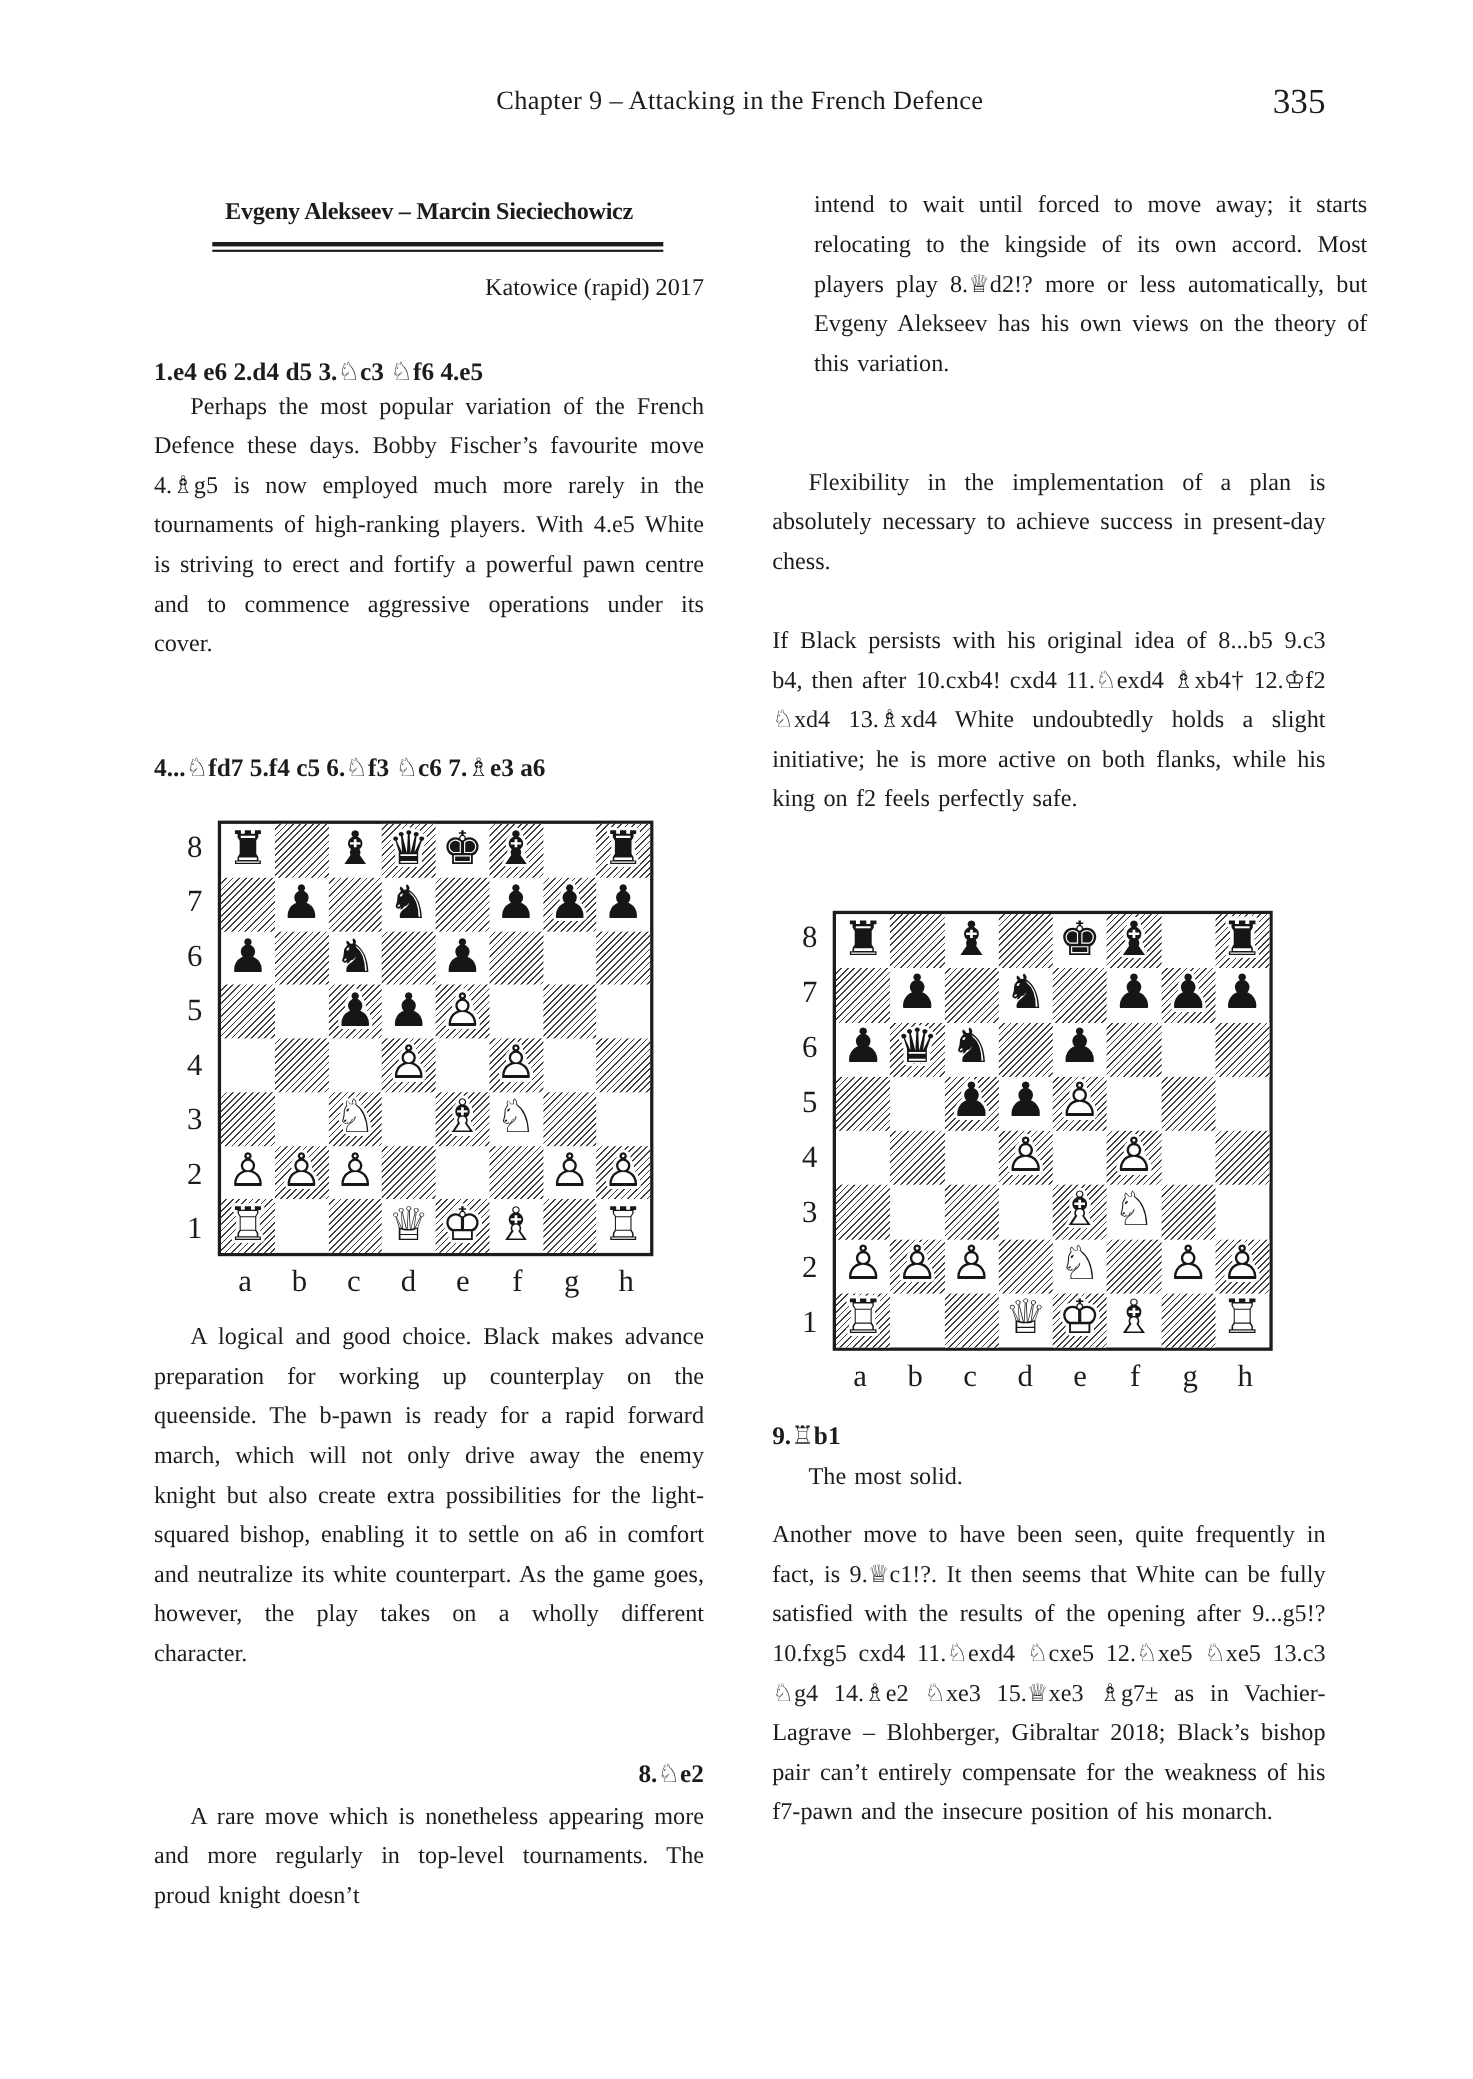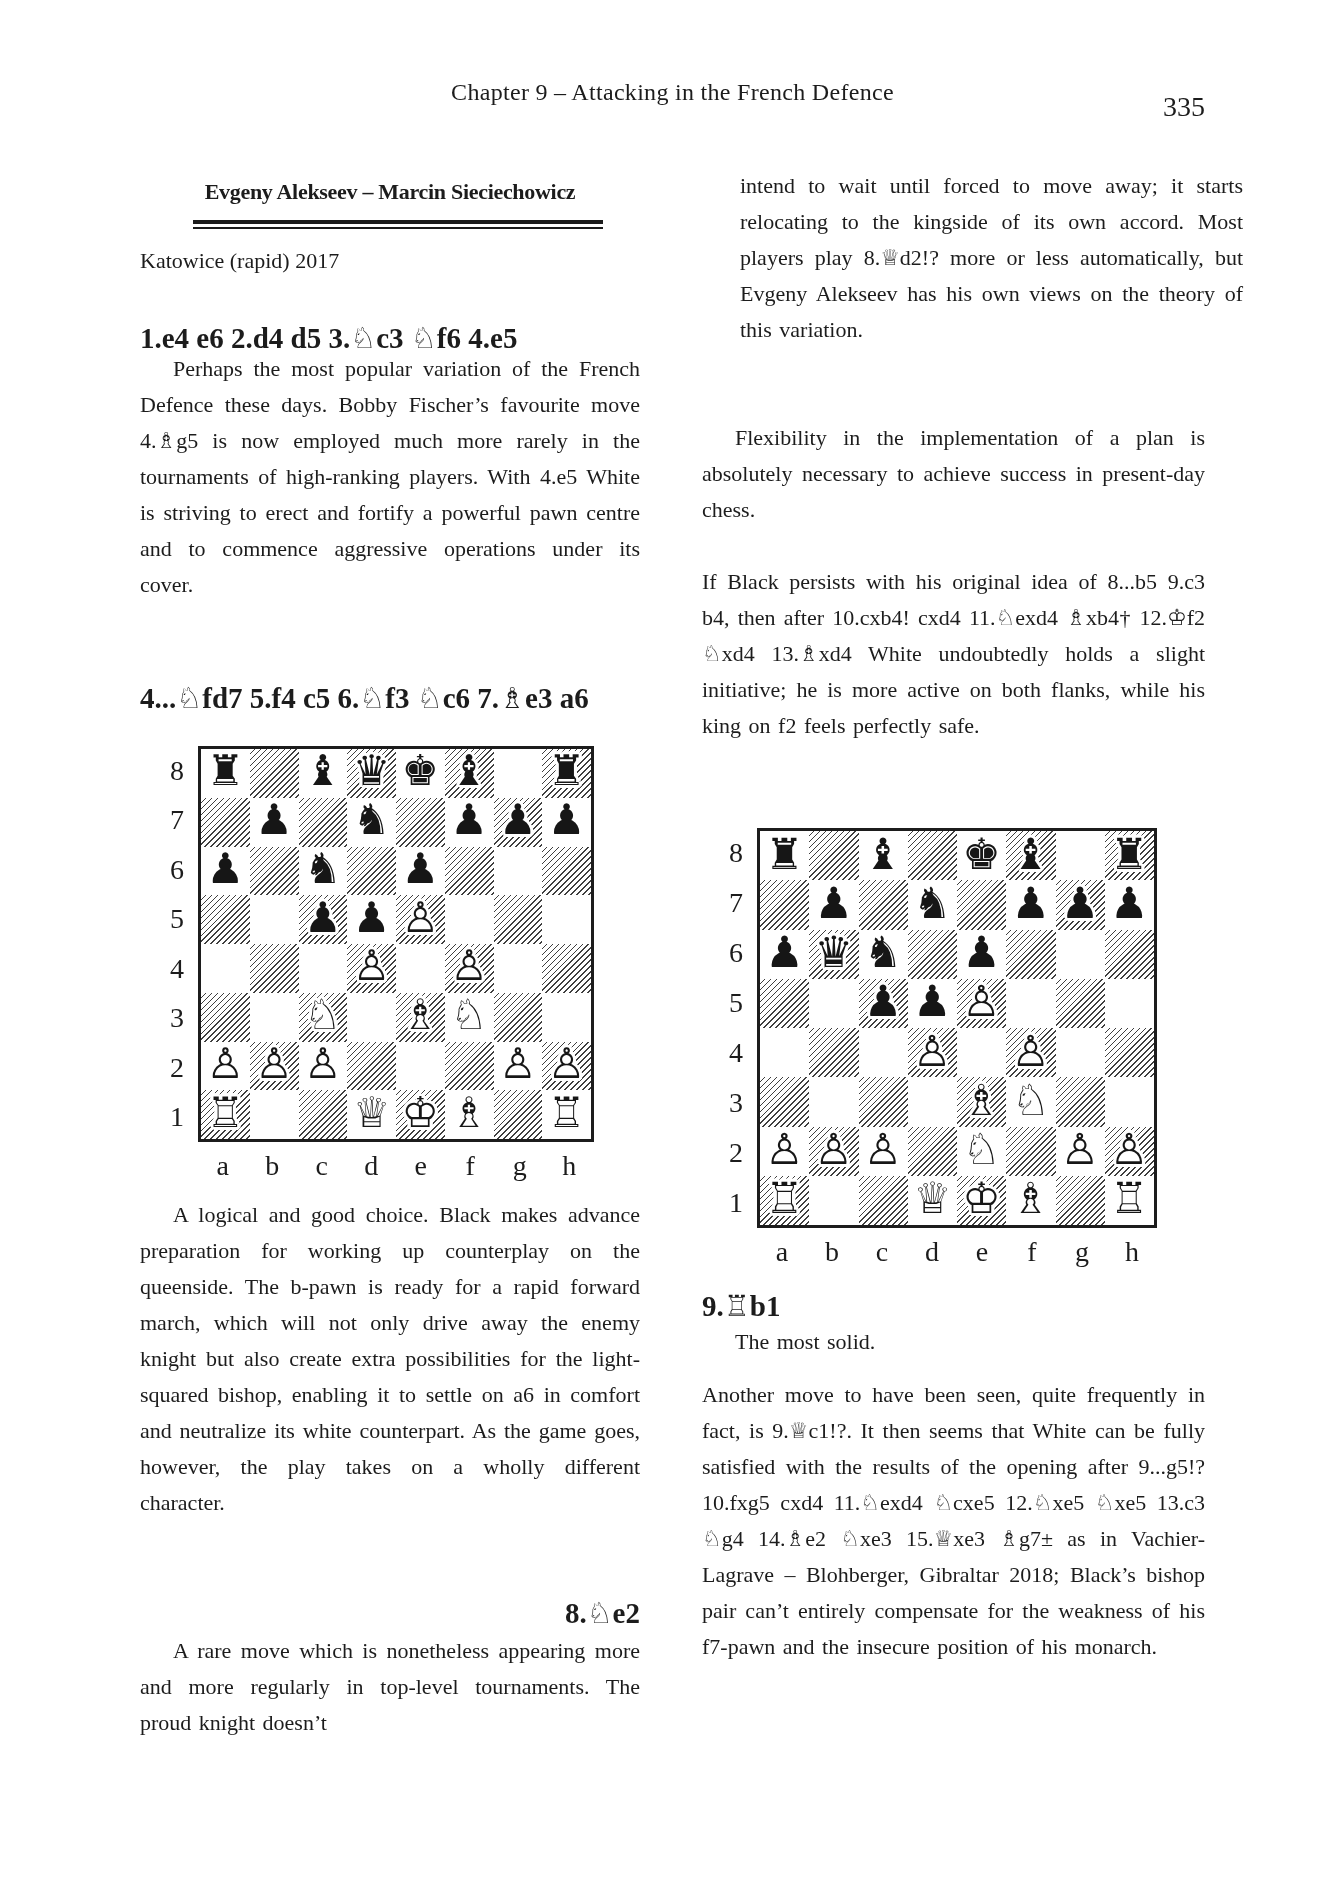--- a/index.html
+++ b/index.html
@@ -2,33 +2,33 @@
 <html><head>
 <meta charset="utf-8">
 <style>
   html,body{margin:0;padding:0;background:#ffffff;}
   .page{position:relative;width:1339px;height:1890px;background:#ffffff;color:#1c1c1c;
         font-family:"Liberation Serif","DejaVu Sans",serif;overflow:hidden;}
   .abs{position:absolute;}
   
   .runhead{left:140px;top:76px;width:1065px;height:34px;}
   .chapter{display:block;text-align:center;font-size:24px;line-height:32px;letter-spacing:.3px;}
-  .pagenum{position:absolute;right:0;top:15px;font-size:28px;line-height:32px;}
+  .pagenum{position:absolute;right:0;top:0;font-size:32px;line-height:32px;}
   
   .game-title{left:140px;top:176px;width:500px;text-align:center;font-weight:bold;font-size:22px;line-height:32px;letter-spacing:-.3px;}
   .rule{left:193px;top:220px;width:410px;}
   .rule .r1{height:3.5px;background:#1c1c1c;margin-bottom:3px;}
   .rule .r2{height:2.5px;background:#1c1c1c;}
-  .event{left:140px;top:246px;width:500px;text-align:left;font-size:22px;line-height:30px;}
+  .event{left:140px;top:246px;width:500px;text-align:right;font-size:22px;line-height:30px;}
   
   .colL{left:140px;width:500px;}
   .colR{left:702px;width:503px;}
   p.body{margin:0;font-size:22px;line-height:36px;text-align:justify;word-spacing:2px;}
   p.indent{text-indent:33px;}
-  .moves{font-weight:bold;font-size:29px;line-height:36px;}
+  .moves{font-weight:bold;font-size:23px;line-height:36px;}
   
   .board-wrap{position:absolute;}
   #board1{left:198px;top:746px;width:396px;height:396px;--pf:42px;}
   #board2{left:757px;top:828px;width:400px;height:400px;--pf:43px;}
   .board{width:100%;height:100%;display:grid;grid-template-columns:repeat(8,1fr);
          grid-template-rows:repeat(8,1fr);border:3px solid #1c1c1c;box-sizing:border-box;background:#fff;}
   .sq{position:relative;}
   .sq.dark{background:repeating-linear-gradient(135deg,#ffffff 0px,#ffffff 3.1px,#3f3f3f 3.1px,#3f3f3f 4.2px);}
   .pc{position:absolute;inset:0;}
   .halo,.face{position:absolute;left:50%;top:50%;transform:translate(-50%,-54%);

